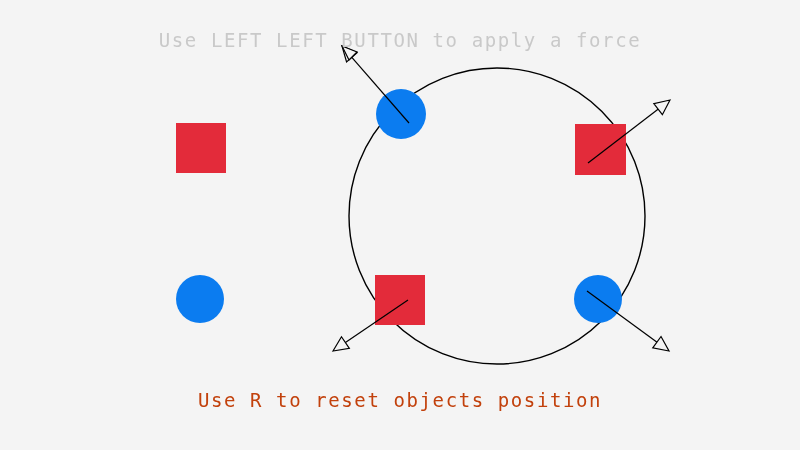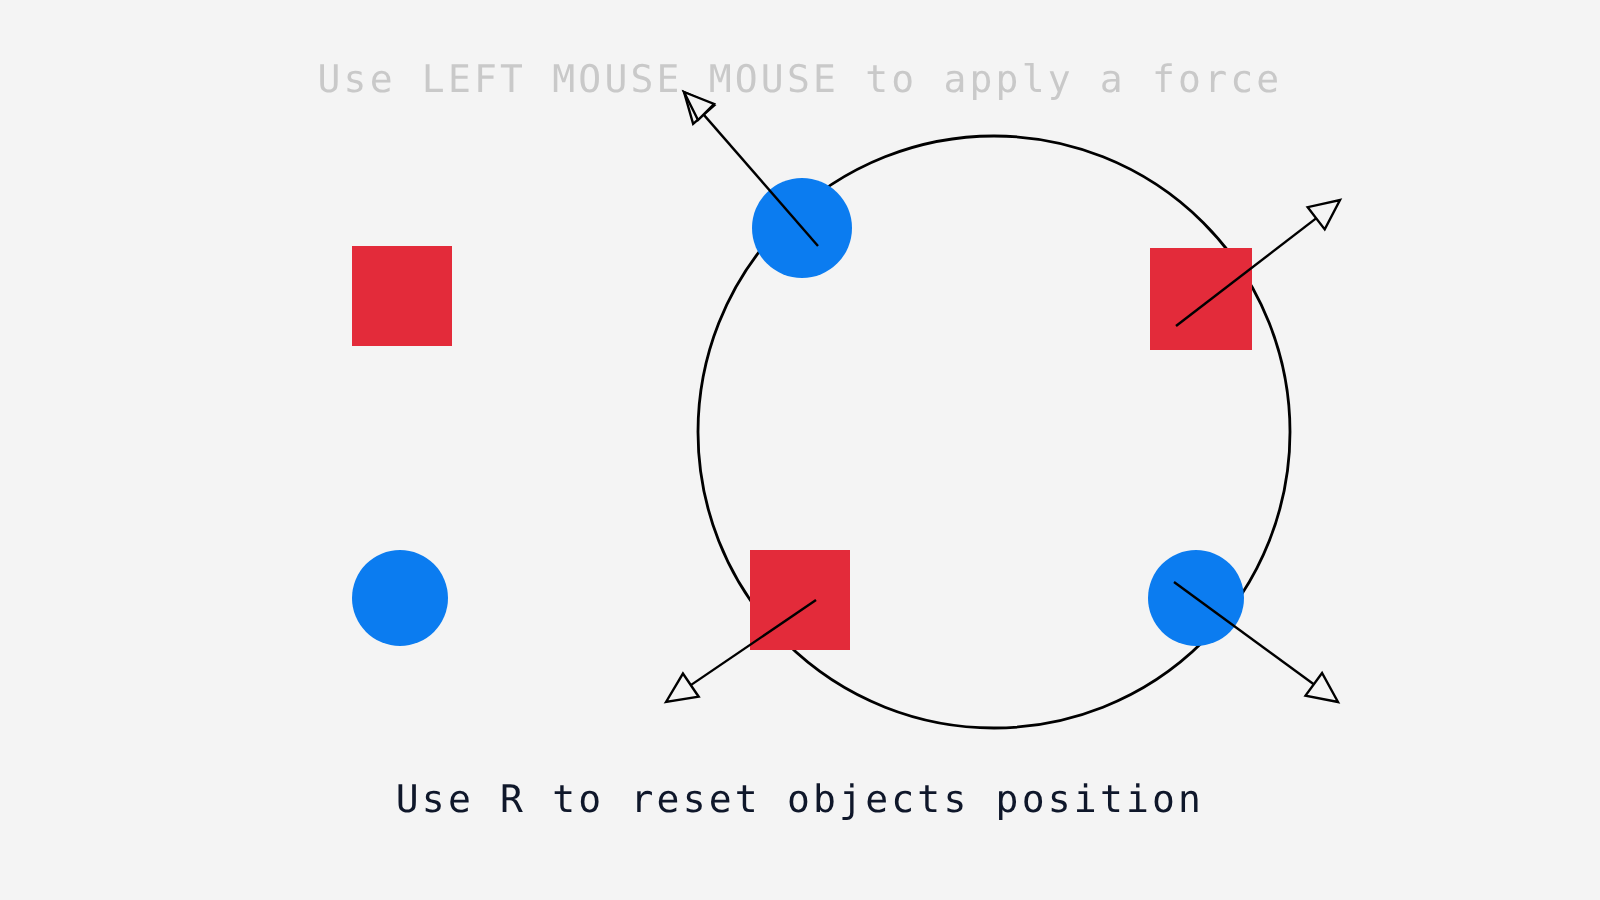--- a/index.html
+++ b/index.html
@@ -91,17 +91,17 @@
       <line x1="587" y1="291" x2="660.1226664177572" y2="344.5043900617736" stroke="#000000" stroke-width="1.2"></line>
       <polygon points="669,351 652.7609751544339,347.79156236384574 661.028115075813,336.49313780462774" fill="#f4f4f4" stroke="#000000" stroke-width="1.2" stroke-linejoin="miter"></polygon>
     </g>
 
     <g id="mouse-cursor">
       <polygon points="342,46 357,52 349,60" fill="#f4f4f4" stroke="#000000" stroke-width="1.2"></polygon>
     </g>
 
   </svg>
 
-  <div class="hint" id="hint-top" style="color: rgb(201, 201, 201);">Use LEFT MOUSE MOUSE to apply a force</div>
+  <div class="hint" id="hint-top" style="color: rgb(201, 201, 201);">Use LEFT LEFT BUTTON to apply a force</div>
 
-  <div class="hint" id="hint-bottom" style="color: #0f172a;">Use R to reset objects position</div>
+  <div class="hint" id="hint-bottom" style="color: #c2410c;">Use R to reset objects position</div>
 
 </div>
 
 </body></html>

